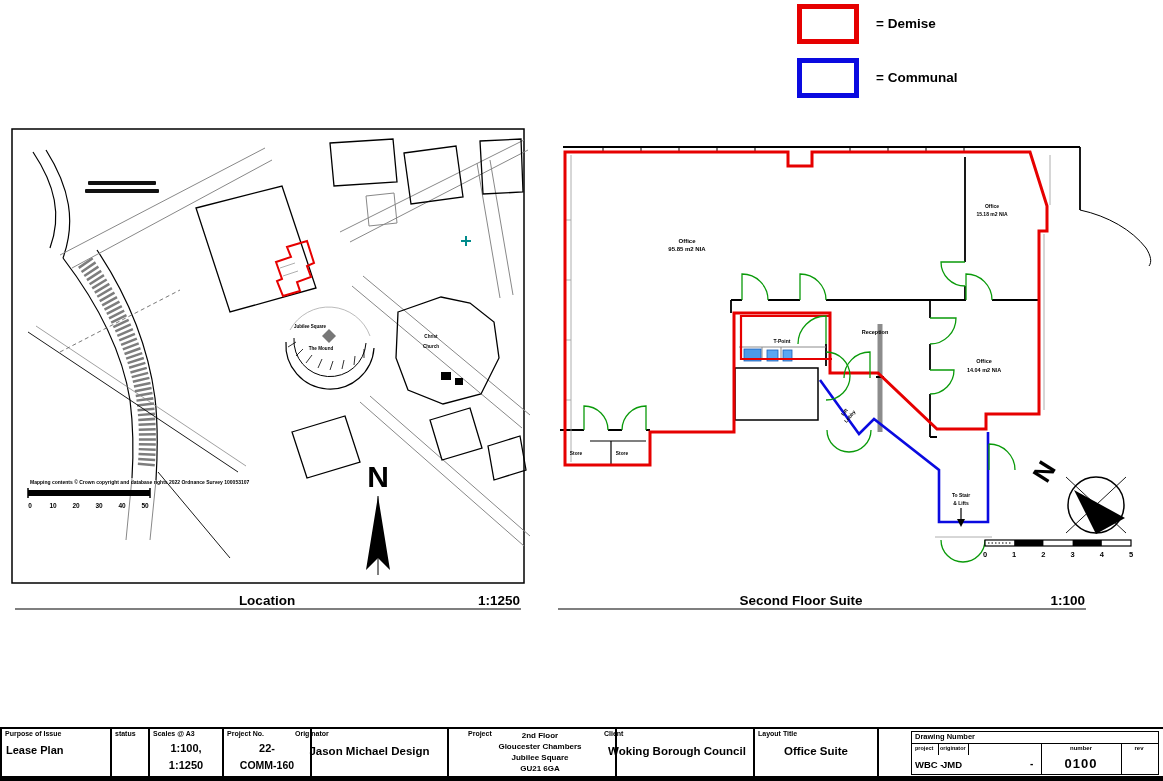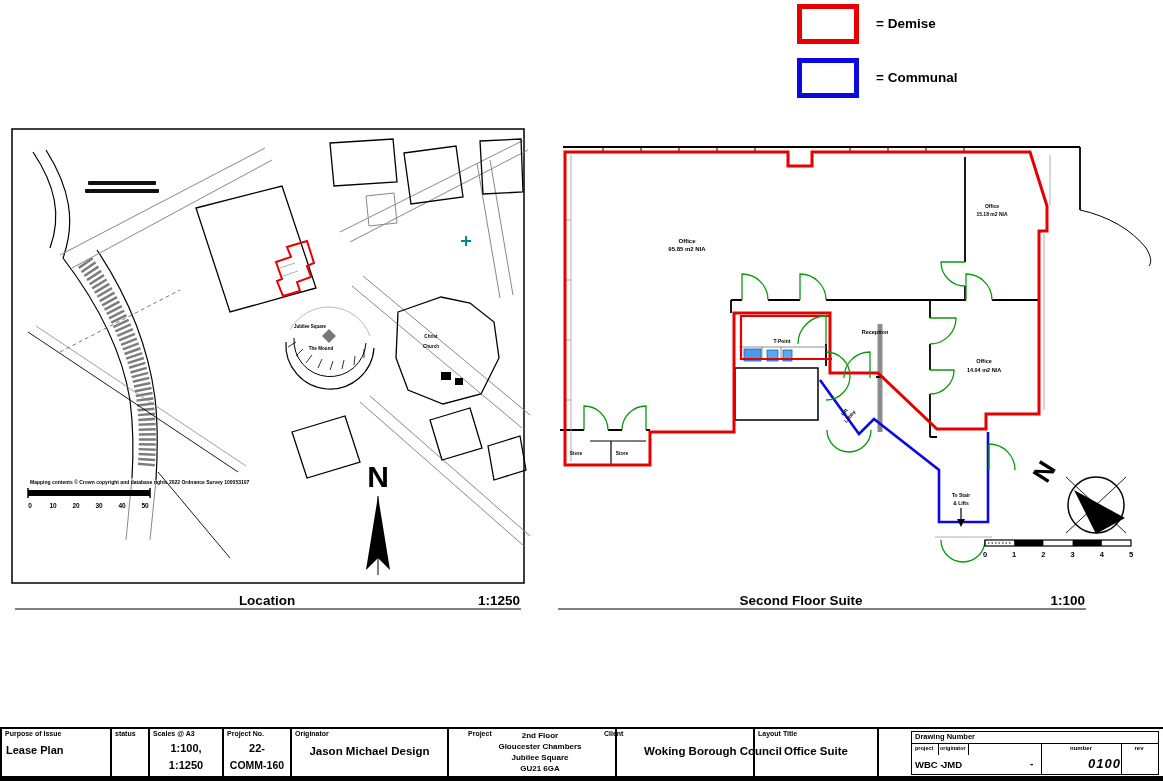--- a/index.html
+++ b/index.html
@@ -21,21 +21,21 @@
 
   
   .titleblock{position:absolute;left:0;top:727px;width:1163px;height:49px;
     border-top:2.5px solid #000;border-left:2px solid #000;background:#fff;}
   .bottombar{position:absolute;left:0;top:776px;width:1163px;height:5px;background:#000;}
   .tb-cell{position:absolute;top:0;height:49px;border-right:2px solid #000;box-sizing:border-box;}
   .tb-label{position:absolute;left:3px;top:1px;font-size:7px;font-weight:700;white-space:nowrap;}
   .tb-val{position:absolute;font-weight:700;white-space:nowrap;}
   .tb-center{left:0;width:100%;text-align:center;}
   .c1{left:0;width:110px;}  .c2{left:110px;width:38px;} .c3{left:148px;width:74px;padding-left:40px;}
-  .c4{left:222px;width:68px;}.c5{left:290px;width:157px;}.c6{left:447px;width:152px;margin-left:16px;}
+  .c4{left:222px;width:88px;}.c5{left:290px;width:157px;}.c6{left:447px;width:152px;margin-left:16px;}
   .c7{left:599px;width:154px;}.c8{left:753px;width:124px;}.c9{left:905px;width:258px;}
   .dn-box{position:absolute;left:4px;top:2px;width:248px;height:44px;border:1.5px solid #000;box-sizing:border-box;}
   .dn-header{position:absolute;left:0;top:0;width:100%;height:12px;border-bottom:1.2px solid #000;box-sizing:border-box;
     font-size:7.5px;font-weight:700;padding-left:3px;}
   .dn-vline{position:absolute;width:0;border-left:1.2px solid #000;}
   .dn-sub{position:absolute;top:13px;font-size:5.5px;font-weight:700;}
   .dn-val{position:absolute;font-weight:700;white-space:nowrap;}
 </style>
 </head>
 <body>
@@ -280,21 +280,21 @@
   <div class="tb-cell c6">
     <div class="tb-label">Project</div>
     <div class="tb-val tb-center" style="top:2px;font-size:8px;">2nd Floor</div>
     <div class="tb-val tb-center" style="top:13px;font-size:8px;">Gloucester Chambers</div>
     <div class="tb-val tb-center" style="top:24px;font-size:8px;">Jubilee Square</div>
     <div class="tb-val tb-center" style="top:35px;font-size:8px;">GU21 6GA</div>
   </div>
 
   <div class="tb-cell c7">
     <div class="tb-label">Client</div>
-    <div class="tb-val tb-center" style="top:16px;font-size:11.5px;margin-left:36px;">Woking Borough Council</div>
+    <div class="tb-val tb-center" style="top:16px;font-size:11.5px;">Woking Borough Council</div>
   </div>
 
   <div class="tb-cell c8">
     <div class="tb-label">Layout Title</div>
     <div class="tb-val tb-center" style="top:16px;font-size:11.5px;">Office Suite</div>
   </div>
 
   <div class="tb-cell c9">
     <div class="dn-box">
       <div class="dn-header">Drawing Number</div>
@@ -302,18 +302,18 @@
       <div class="dn-vline" style="left:56px;top:12px;height:11px;"></div>
       <div class="dn-vline" style="left:129px;top:12px;height:30px;"></div>
       <div class="dn-vline" style="left:209px;top:12px;height:30px;"></div>
       <div class="dn-sub" style="left:3px;">project</div>
       <div class="dn-sub" style="left:28px;">originator</div>
       <div class="dn-sub" style="left:129px;width:80px;text-align:center;font-size:6px;">number</div>
       <div class="dn-sub" style="left:209px;width:36px;text-align:center;font-size:6px;">rev</div>
       <div class="dn-val" style="left:3px;top:27px;font-size:9.5px;">WBC -</div>
       <div class="dn-val" style="left:30px;top:27px;font-size:9.5px;">JMD</div>
       <div class="dn-val" style="left:118px;top:26px;font-size:10px;">-</div>
-      <div class="dn-val" style="left:129px;top:24px;width:80px;text-align:right;font-size:13px;letter-spacing:1px;font-style:italic;">0100</div>
+      <div class="dn-val" style="left:129px;top:24px;width:80px;text-align:center;font-size:13px;letter-spacing:1px;">0100</div>
       <div class="dn-val" style="left:209px;top:26px;width:36px;text-align:center;font-size:10px;"></div>
     </div>
   </div>
 </div>
 <div class="bottombar"></div>
 
 </body></html>

